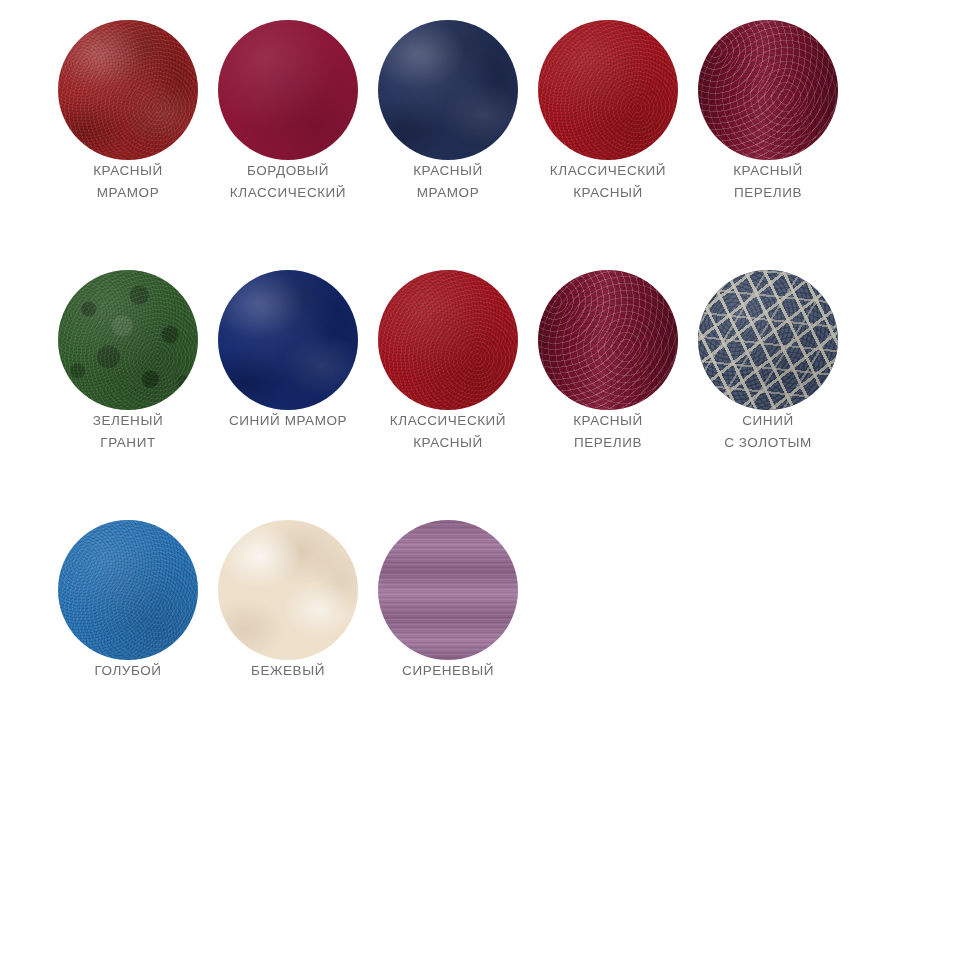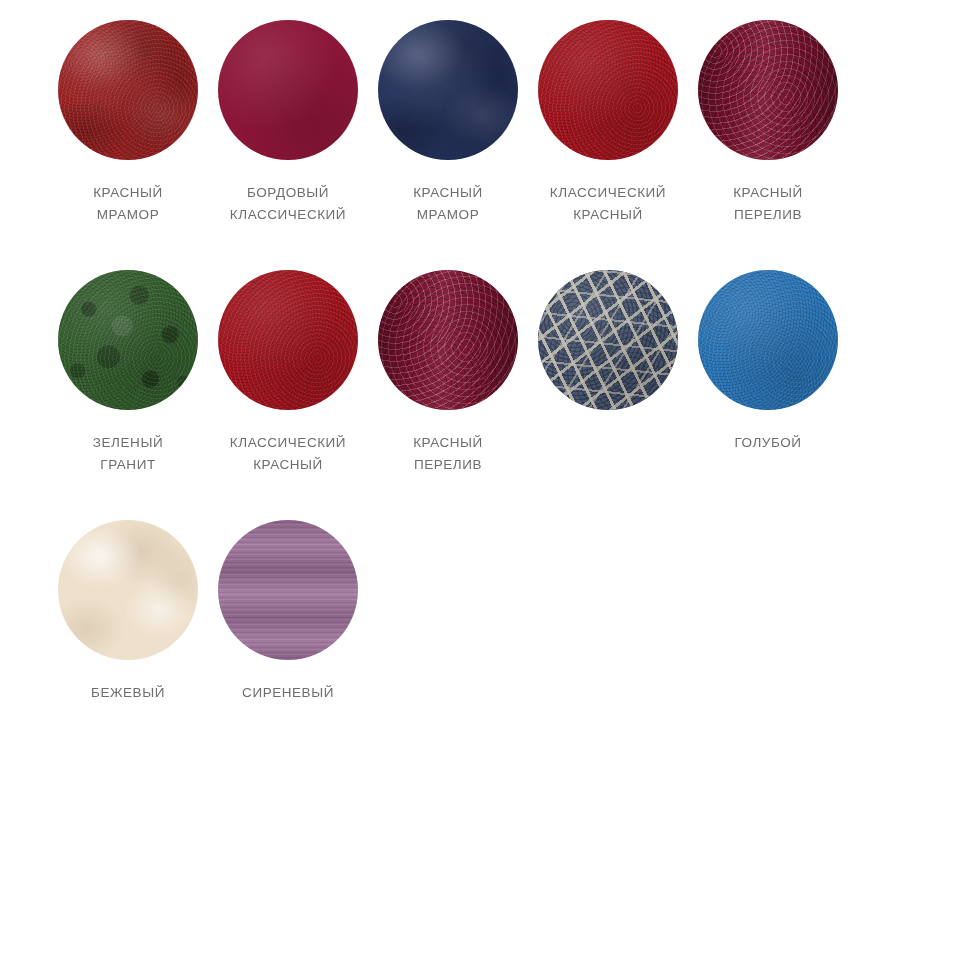--- a/index.html
+++ b/index.html
@@ -42,21 +42,20 @@
 
   
   .tex {
     position: absolute;
     inset: 0;
     border-radius: 50%;
     pointer-events: none;
   }
 
   .swatch-label {
-    margin-top: 22px;
     text-align: center;
     color: #6e6e6e;
     font-size: 13.5px;
     line-height: 1.62;
     letter-spacing: 0.55px;
     text-transform: uppercase;
     white-space: pre-line;
     font-weight: 400;
   }
 
@@ -231,20 +230,27 @@
     <div class="swatch-cell">
       <div class="swatch-disc" style="background: rgb(53, 96, 47);">
         <span class="tex t-granite"></span>
         <span class="tex t-grain"></span>
         <span class="tex t-shade"></span>
       </div>
       <div class="swatch-label">ЗЕЛЕНЫЙ
 ГРАНИТ</div>
     </div>
     <div class="swatch-cell">
+      <div class="swatch-disc" style="background: rgb(21, 41, 110);">
+        <span class="tex t-marble"></span>
+        <span class="tex t-shade"></span>
+      </div>
+      <div class="swatch-label">СИНИЙ МРАМОР</div>
+    </div>
+    <div class="swatch-cell">
       <div class="swatch-disc" style="background: rgb(168, 21, 31);">
         <span class="tex t-grain"></span>
         <span class="tex t-shade"></span>
       </div>
       <div class="swatch-label">КЛАССИЧЕСКИЙ
 КРАСНЫЙ</div>
     </div>
     <div class="swatch-cell">
       <div class="swatch-disc" style="background: rgb(126, 18, 48);">
         <span class="tex t-sparkle"></span>
@@ -252,20 +258,22 @@
       </div>
       <div class="swatch-label">КРАСНЫЙ
 ПЕРЕЛИВ</div>
     </div>
     <div class="swatch-cell">
       <div class="swatch-disc" style="background: rgb(74, 88, 116);">
         <span class="tex t-speckle-dark"></span>
         <span class="tex t-veins-grey"></span>
         <span class="tex t-shade"></span>
       </div>
+      <div class="swatch-label">СИНИЙ
+С ЗОЛОТЫМ</div>
     </div>
     <div class="swatch-cell">
       <div class="swatch-disc" style="background: rgb(43, 120, 188);">
         <span class="tex t-grain"></span>
         <span class="tex t-shade"></span>
       </div>
       <div class="swatch-label">ГОЛУБОЙ</div>
     </div>
     <div class="swatch-cell">
       <div class="swatch-disc" style="background: rgb(238, 224, 203);">

